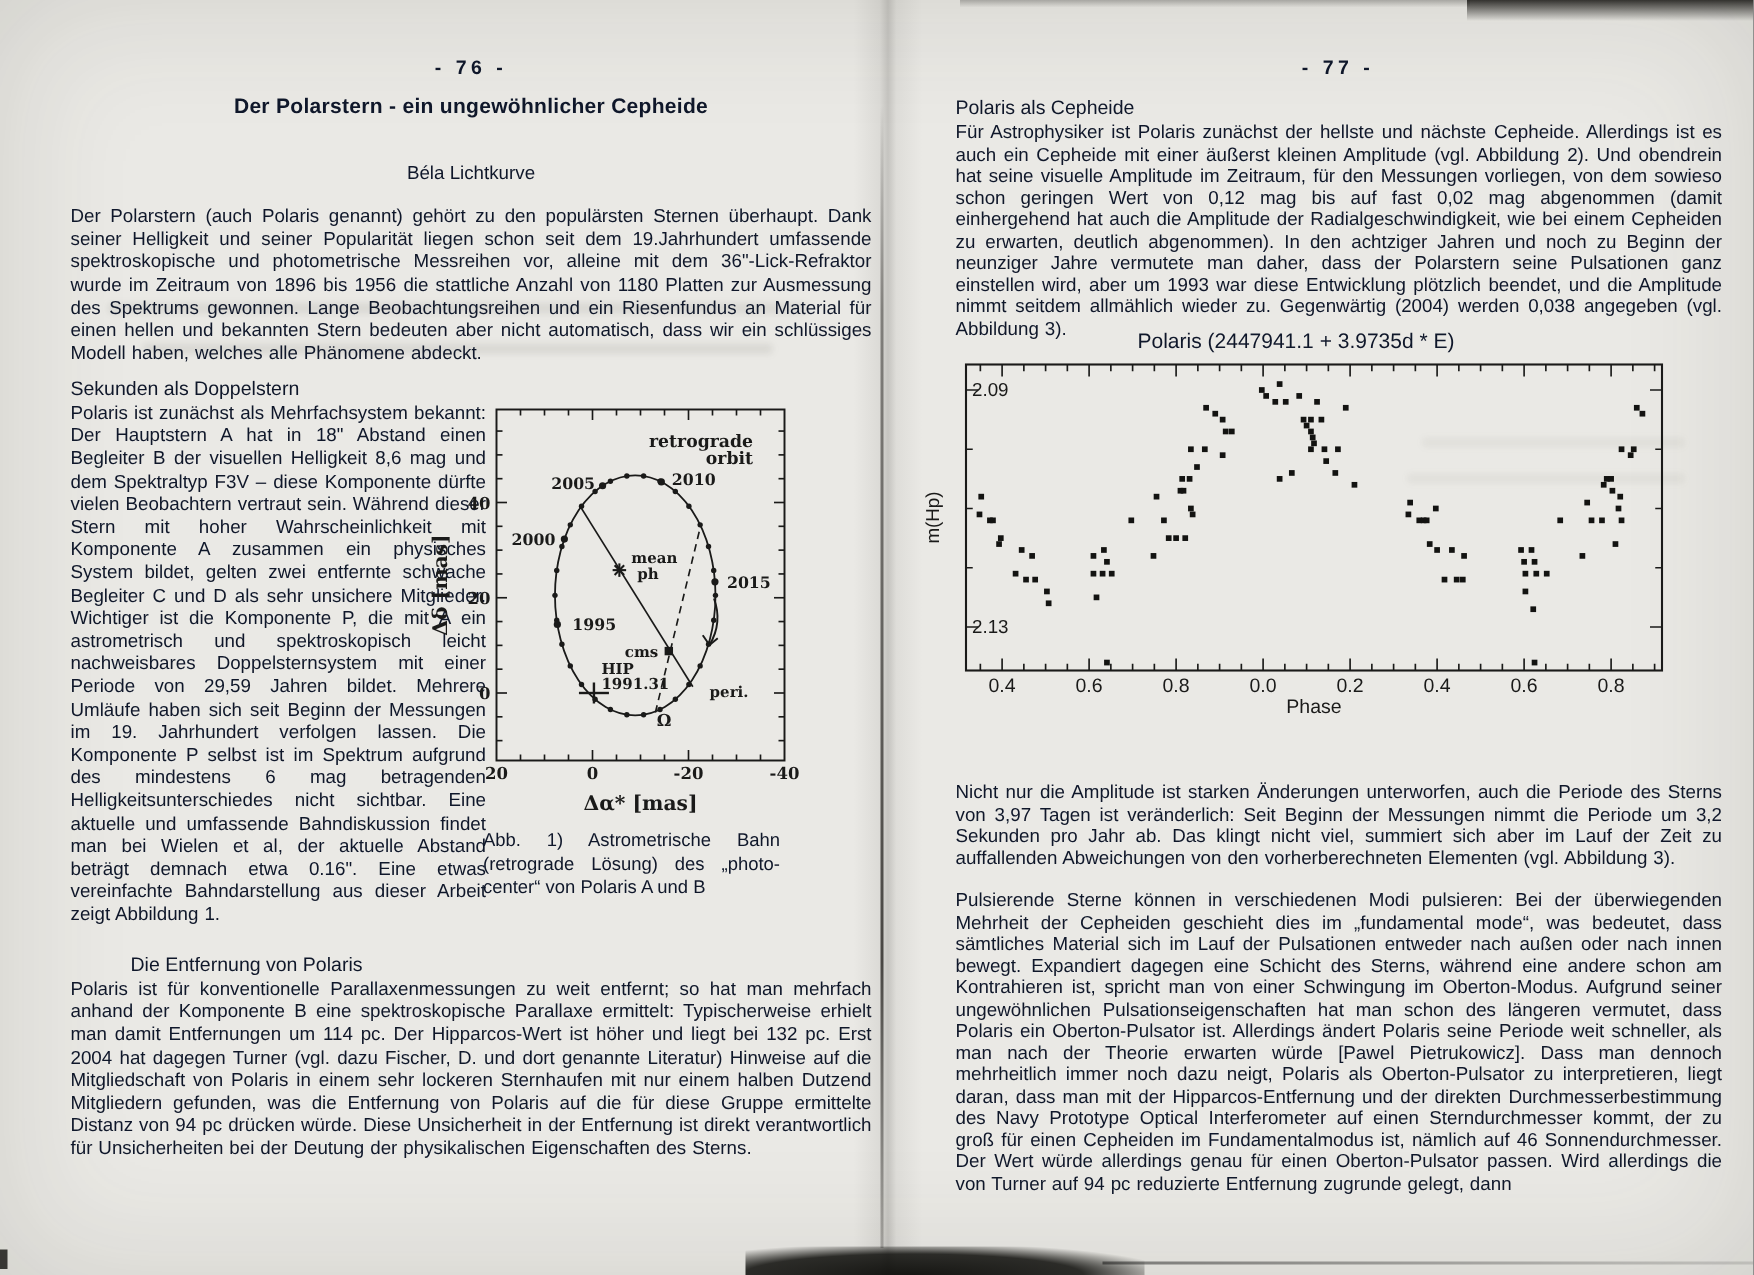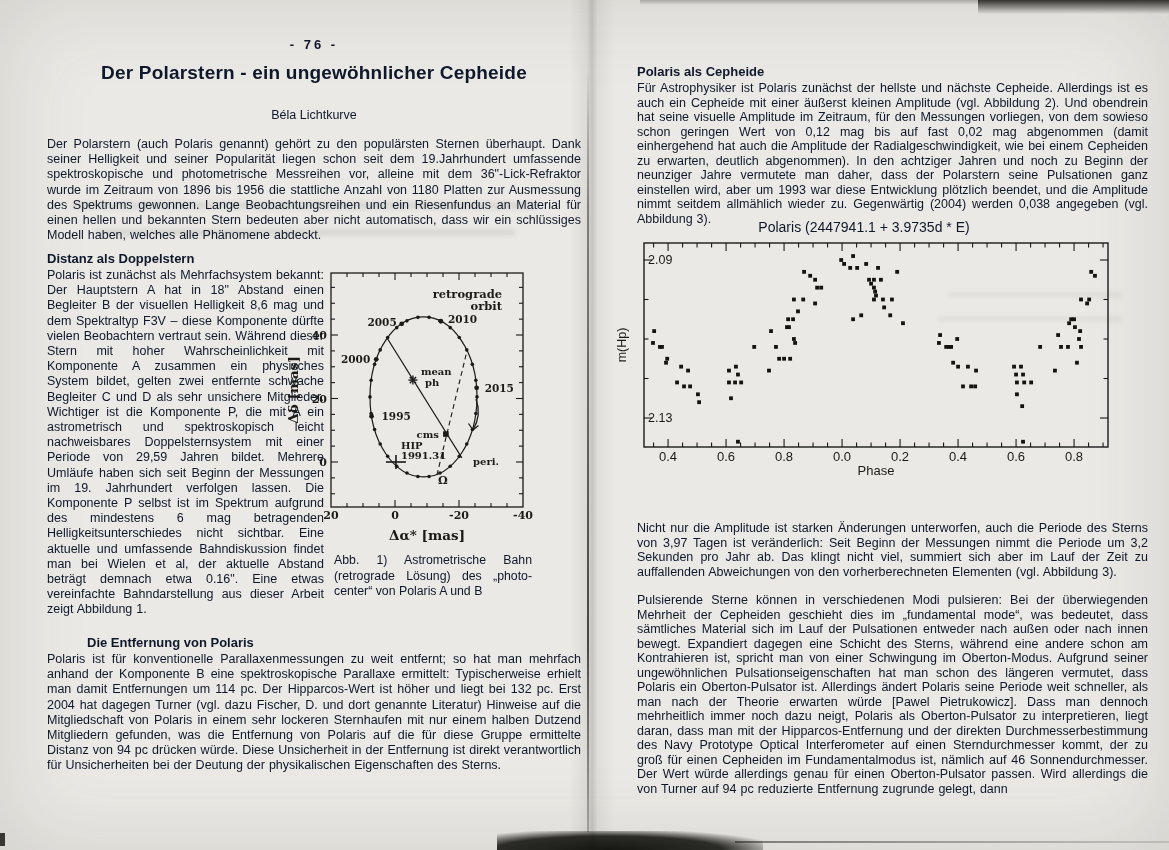--- a/index.html
+++ b/index.html
@@ -1,23 +1,23 @@
 <!DOCTYPE html>
 <html><head>
 <meta charset="utf-8">
 <style>
   html,body{margin:0;padding:0;background:#555;}
   .spread{position:relative;width:1169px;height:850px;overflow:hidden;
     background:#eae9e5;box-shadow:inset 0 0 90px rgba(60,55,45,.14);
     font-family:"Liberation Sans",sans-serif;color:#0f172a;}
   .abs{position:absolute;}
   .pagenum{font-weight:bold;font-size:13px;letter-spacing:3px;text-align:center;}
-  .title{font-size:19px;font-weight:bold;text-align:center;margin:0;letter-spacing:.2px;}
+  .title{font-size:14px;font-weight:bold;text-align:center;margin:0;letter-spacing:.2px;}
   .author{font-size:12.5px;text-align:center;}
-  .h2{font-size:13px;font-weight:bold;margin:0;}
+  .h2{font-size:13px;font-weight:normal;margin:0;}
   .body{margin:0;font-size:12.5px;line-height:15.2px;text-align:justify;word-spacing:.5px;}
   .body-r{line-height:14.5px;}
   .cap{font-size:12.3px;line-height:15.5px;text-align:justify;}
   .fig2-title{font-size:14px;text-align:center;width:500px;margin-left:8px;}
   figure{margin:0;}
   svg text{fill:#1a1a19;}
   .gutter{left:569px;top:0;width:46px;height:850px;
     background:linear-gradient(to right,rgba(30,28,24,0) 0%,rgba(30,28,24,.07) 38%,rgba(30,28,24,.18) 50%,rgba(30,28,24,.06) 62%,rgba(30,28,24,0) 100%);}
   .gutter-line{left:587px;top:70px;width:2px;height:762px;
     background:linear-gradient(to bottom,rgba(25,23,20,0) 0%,rgba(25,23,20,.45) 18%,rgba(25,23,20,.75) 75%,rgba(25,23,20,.25) 100%);}
@@ -42,21 +42,21 @@
   <div class="abs ghost" style="left:95px;top:229px;width:420px;height:7px;"></div>
   <div class="abs ghost-light" style="left:948px;top:292px;width:175px;height:6px;"></div>
   <div class="abs ghost-light" style="left:938px;top:316px;width:185px;height:6px;"></div>
 
   <section class="abs" style="left:0;top:0;width:585px;height:850px;">
     <div class="abs pagenum" style="left:47px;top:37px;width:534px;">- 76 -</div>
     <h1 class="abs title" style="left:47px;top:62px;width:534px;">Der Polarstern - ein ungewöhnlicher Cepheide</h1>
     <div class="abs author" style="left:47px;top:108px;width:534px;">Béla Lichtkurve</div>
     <p class="abs body" style="left:47px;top:137px;width:534px;">Der Polarstern (auch Polaris genannt) gehört zu den populärsten Sternen überhaupt. Dank seiner Helligkeit und seiner Popularität liegen schon seit dem 19.Jahrhundert umfassende spektroskopische und photometrische Messreihen vor, alleine mit dem 36"-Lick-Refraktor wurde im Zeitraum von 1896 bis 1956 die stattliche Anzahl von 1180 Platten zur Ausmessung des Spektrums gewonnen. Lange Beobachtungsreihen und ein Riesenfundus an Material für einen hellen und bekannten Stern bedeuten aber nicht automatisch, dass wir ein schlüssiges Modell haben, welches alle Phänomene abdeckt.</p>
 
-    <h2 class="abs h2" style="left:47px;top:251px;">Distanz als Doppelstern</h2>
+    <h2 class="abs h2" style="left:47px;top:251px;">Sekunden als Doppelstern</h2>
     <p class="abs body" style="left:47px;top:268px;width:277px;">Polaris ist zunächst als Mehrfachsystem bekannt: Der Hauptstern A hat in 18" Abstand einen Begleiter B der visuellen Helligkeit 8,6 mag und dem Spektraltyp F3V – diese Komponente dürfte vielen Beobachtern vertraut sein. Während dieser Stern mit hoher Wahrscheinlichkeit mit Komponente A zusammen ein physisches System bildet, gelten zwei entfernte schwache Begleiter C und D als sehr unsichere Mitglieder. Wichtiger ist die Komponente P, die mit A ein astrometrisch und spektroskopisch leicht nachweisbares Doppelsternsystem mit einer Periode von 29,59 Jahren bildet. Mehrere Umläufe haben sich seit Beginn der Messungen im 19. Jahrhundert verfolgen lassen. Die Komponente P selbst ist im Spektrum aufgrund des mindestens 6 mag betragenden Helligkeitsunterschiedes nicht sichtbar. Eine aktuelle und umfassende Bahndiskussion findet man bei Wielen et al, der aktuelle Abstand beträgt demnach etwa 0.16". Eine etwas vereinfachte Bahndarstellung aus dieser Arbeit zeigt Abbildung 1.</p>
 
     <figure class="abs" style="left:282px;top:260px;width:302px;height:288px;">
       <svg id="fig1-svg" width="302" height="288" viewBox="0 0 302 288">
           <rect x="49" y="13" width="192" height="234" fill="none" stroke="#1a1a19" stroke-width="1.3"></rect>
           <line x1="65" y1="247" x2="65" y2="243" stroke="#1a1a19" stroke-width="1.1"></line>
           <line x1="65" y1="13" x2="65" y2="17" stroke="#1a1a19" stroke-width="1.1"></line>
           <line x1="81" y1="247" x2="81" y2="243" stroke="#1a1a19" stroke-width="1.1"></line>
           <line x1="81" y1="13" x2="81" y2="17" stroke="#1a1a19" stroke-width="1.1"></line>
           <line x1="97" y1="247" x2="97" y2="243" stroke="#1a1a19" stroke-width="1.1"></line>
@@ -170,27 +170,28 @@
           <line x1="103.96" y1="202" x2="123.96" y2="202" stroke="#1a1a19" stroke-width="1.6"></line>
           <line x1="113.96" y1="195" x2="113.96" y2="209" stroke="#1a1a19" stroke-width="1.6"></line>
           <text x="118.96" y="189" font-size="10" font-weight="bold" font-family="DejaVu Serif, serif">HIP</text>
           <text x="118.96" y="199" font-size="10" font-weight="bold" font-family="DejaVu Serif, serif">1991.31</text>
           <text x="191.07999999999998" y="204.8575" font-size="10" font-weight="bold" font-family="DejaVu Serif, serif">peri.</text>
           <text x="155.88" y="223.9075" font-size="11" font-weight="bold" font-family="DejaVu Serif, serif">Ω</text>
           <path d="M 194,139 C 198,150 197,160 191,170" fill="none" stroke="#1a1a19" stroke-width="1.3"></path>
           <path d="M 191,170 L 186.5,163.5 M 191,170 L 196.5,165.5" fill="none" stroke="#1a1a19" stroke-width="1.3"></path>
         </svg>
     </figure>
-    <figcaption class="abs cap" style="left:334px;top:553px;width:198px;">Abb. 1) Astrometrische Bahn (retrograde Lösung) des „photo-center“ von Polaris A und B</figcaption>
+    <figcaption class="abs cap" style="left:322px;top:553px;width:198px;">Abb. 1) Astrometrische Bahn (retrograde Lösung) des „photo-center“ von Polaris A und B</figcaption>
 
     <h2 class="abs h2" style="left:47px;top:635px;padding-left:40px;">Die Entfernung von Polaris</h2>
     <p class="abs body" style="left:47px;top:652px;width:534px;">Polaris ist für konventionelle Parallaxenmessungen zu weit entfernt; so hat man mehrfach anhand der Komponente B eine spektroskopische Parallaxe ermittelt: Typischerweise erhielt man damit Entfernungen um 114 pc. Der Hipparcos-Wert ist höher und liegt bei 132 pc. Erst 2004 hat dagegen Turner (vgl. dazu Fischer, D. und dort genannte Literatur) Hinweise auf die Mitgliedschaft von Polaris in einem sehr lockeren Sternhaufen mit nur einem halben Dutzend Mitgliedern gefunden, was die Entfernung von Polaris auf die für diese Gruppe ermittelte Distanz von 94 pc drücken würde. Diese Unsicherheit in der Entfernung ist direkt verantwortlich für Unsicherheiten bei der Deutung der physikalischen Eigenschaften des Sterns.</p>
   </section>
 
   <section class="abs" style="left:585px;top:0;width:584px;height:850px;">
+    <div class="abs pagenum" style="left:52px;top:37px;width:510px;">- 77 -</div>
     <h2 class="abs h2" style="left:52px;top:64px;">Polaris als Cepheide</h2>
     <p class="abs body body-r" style="left:52px;top:81px;width:511px;">Für Astrophysiker ist Polaris zunächst der hellste und nächste Cepheide. Allerdings ist es auch ein Cepheide mit einer äußerst kleinen Amplitude (vgl. Abbildung 2). Und obendrein hat seine visuelle Amplitude im Zeitraum, für den Messungen vorliegen, von dem sowieso schon geringen Wert von 0,12 mag bis auf fast 0,02 mag abgenommen (damit einhergehend hat auch die Amplitude der Radialgeschwindigkeit, wie bei einem Cepheiden zu erwarten, deutlich abgenommen). In den achtziger Jahren und noch zu Beginn der neunziger Jahre vermutete man daher, dass der Polarstern seine Pulsationen ganz einstellen wird, aber um 1993 war diese Entwicklung plötzlich beendet, und die Amplitude nimmt seitdem allmählich wieder zu. Gegenwärtig (2004) werden 0,038 angegeben (vgl. Abbildung 3).</p>
 
     <figure class="abs" style="left:21px;top:219px;width:515px;height:266px;">
       <div class="fig2-title">Polaris (2447941.1 + 3.9735d * E)</div>
       <svg id="fig2-svg" width="500" height="242" viewBox="0 0 500 242" style="margin-left:8px;display:block;">
           <rect x="30" y="8" width="464" height="204" fill="none" stroke="#1a1a19" stroke-width="1.4"></rect>
           <line x1="39.56999999999999" y1="212" x2="39.56999999999999" y2="207.5" stroke="#1a1a19" stroke-width="1.1"></line>
           <line x1="39.56999999999999" y1="8" x2="39.56999999999999" y2="12.5" stroke="#1a1a19" stroke-width="1.1"></line>
           <line x1="54.06999999999999" y1="212" x2="54.06999999999999" y2="204" stroke="#1a1a19" stroke-width="1.1"></line>

